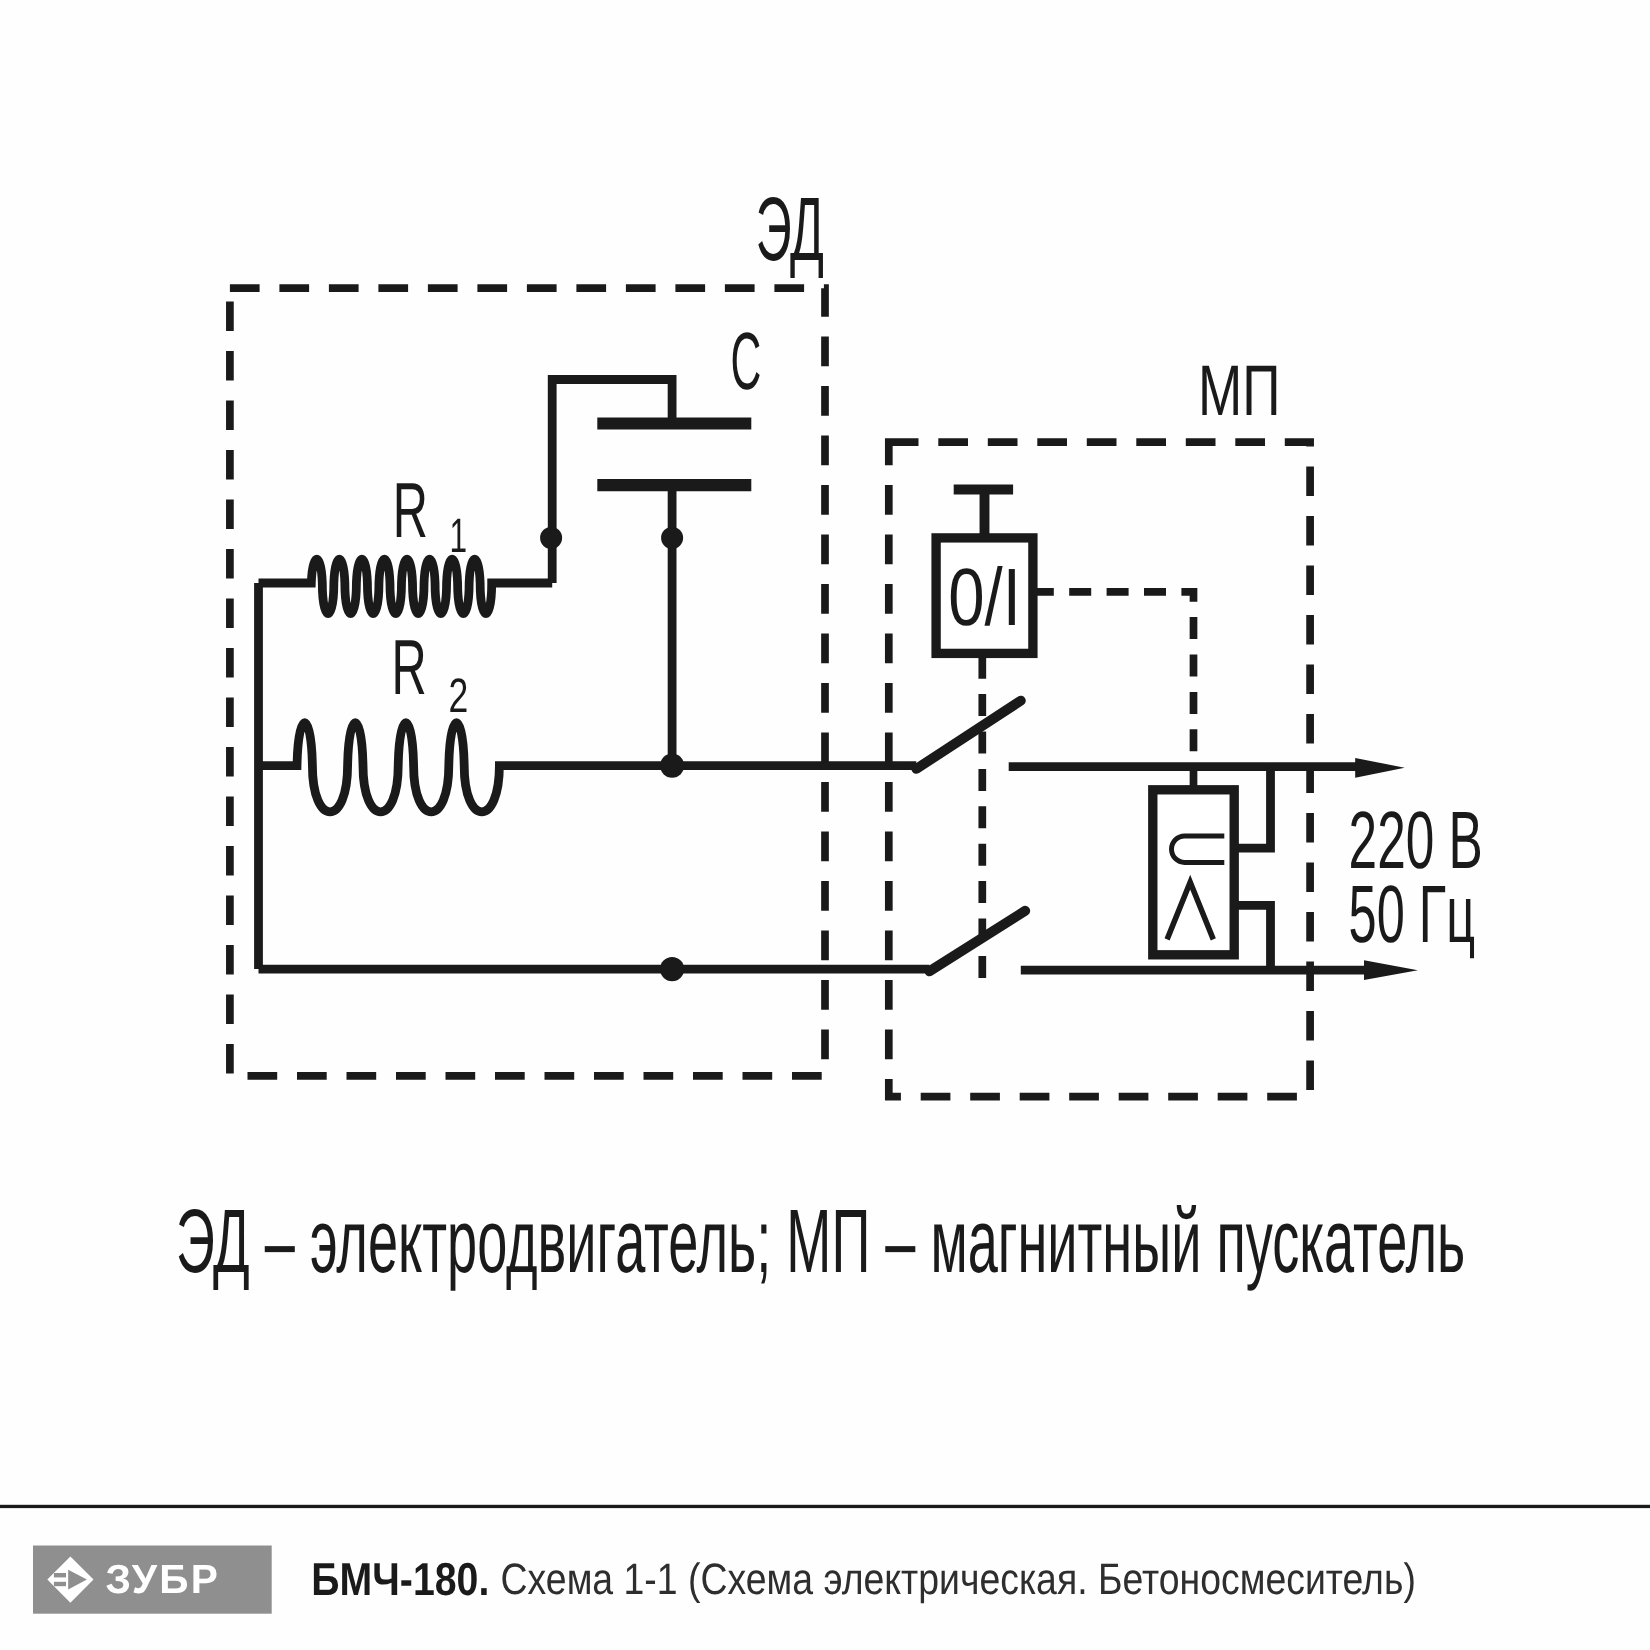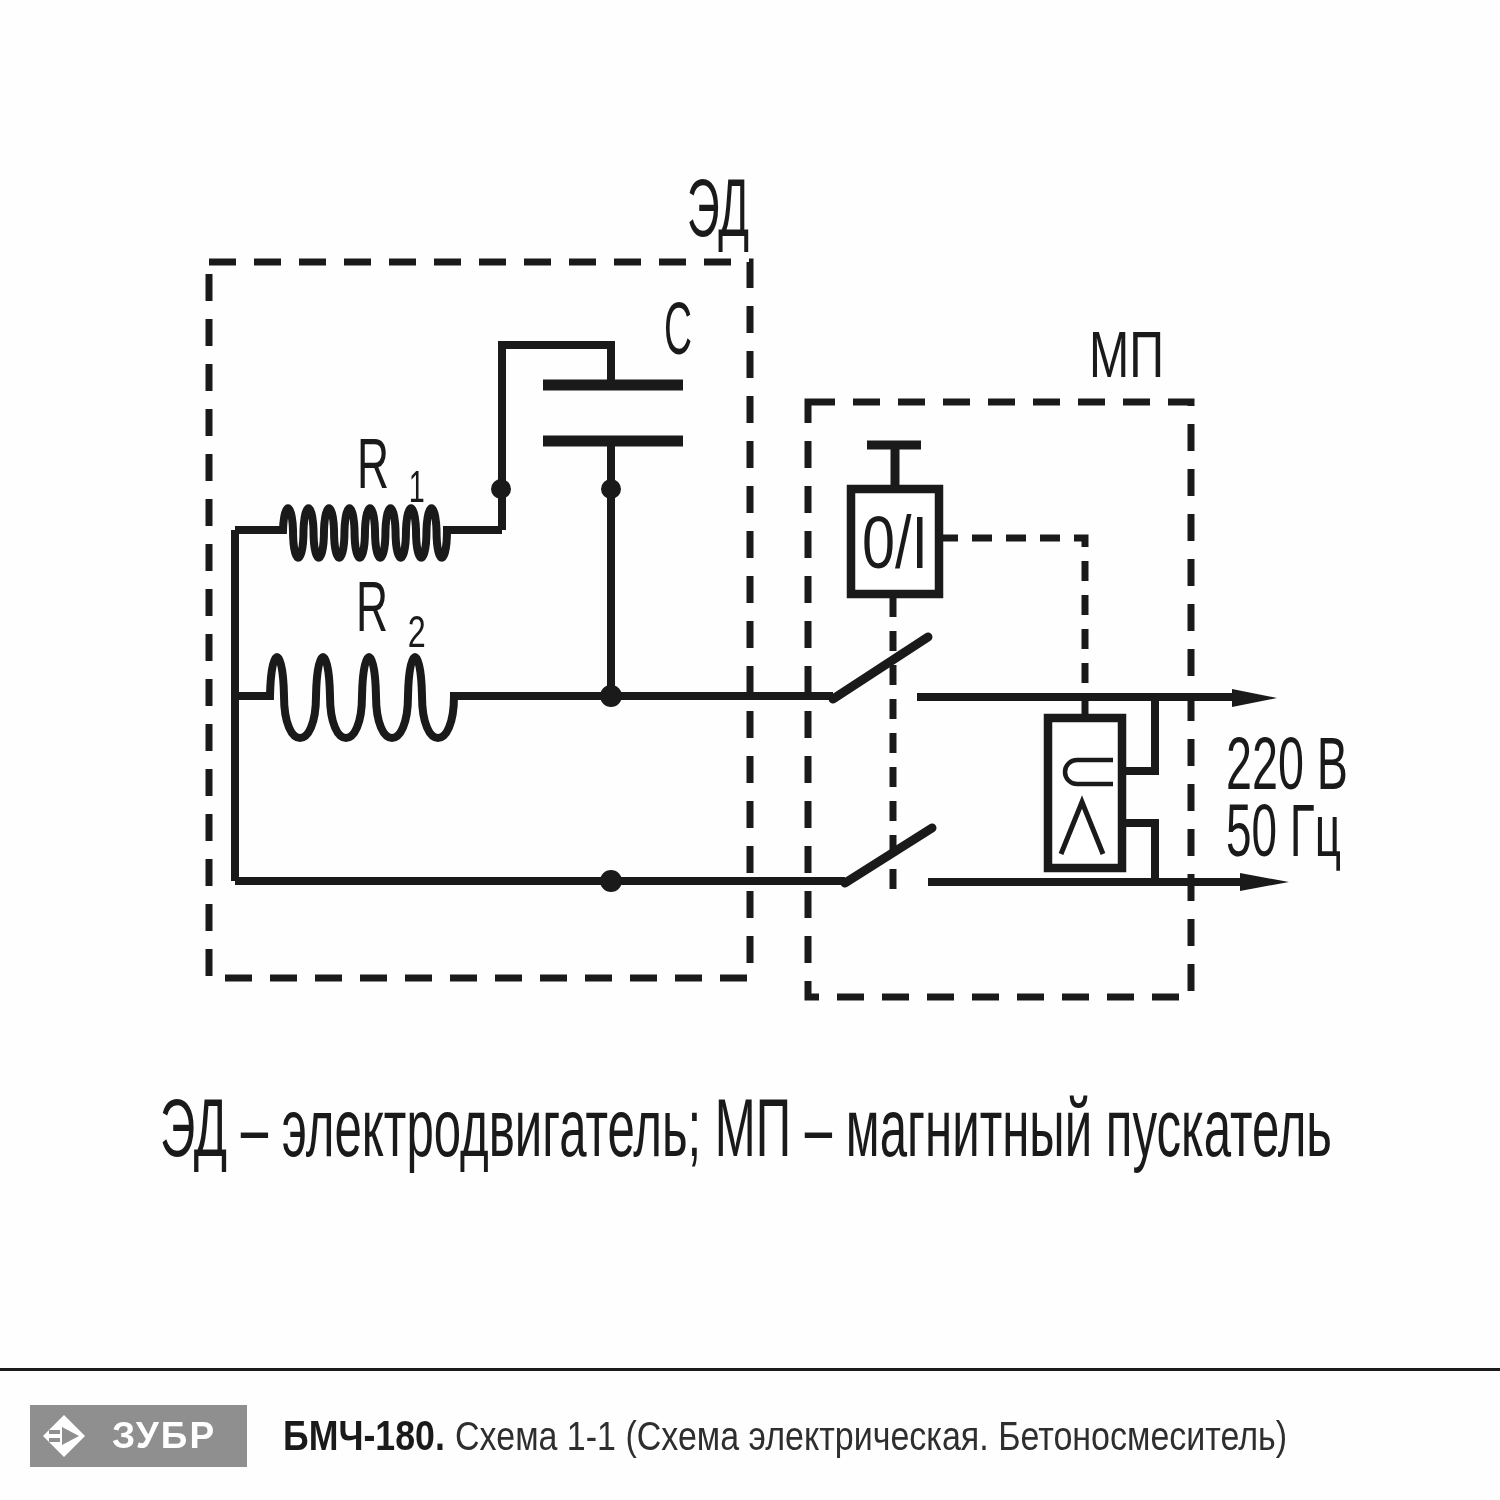--- a/index.html
+++ b/index.html
@@ -1,21 +1,21 @@
 <!DOCTYPE html>
 <html><head>
 <meta charset="utf-8">
 <style>
   html,body{margin:0;padding:0;background:#fff;}
   #page{position:relative;width:1500px;height:1500px;background:#fffefe;overflow:hidden;
         font-family:"Liberation Sans",sans-serif;}
   svg text{font-family:"Liberation Sans",sans-serif;fill:#1a1a1a;}
   #divider{position:absolute;left:0;top:1368px;width:1500px;height:3px;background:#1b1b1b;}
   #logo-box{position:absolute;left:30px;top:1405px;width:217px;height:62px;background:#8f8f8f;
-            display:flex;align-items:center;gap:26px;padding-left:12px;box-sizing:border-box;}
+            display:flex;align-items:center;gap:10px;padding-left:12px;box-sizing:border-box;}
   #brand-text{color:#fff;font-weight:700;font-size:37px;letter-spacing:2px;}
   #footer-line{position:absolute;left:283px;top:1405px;height:62px;display:flex;align-items:center;
                white-space:nowrap;transform:scaleX(0.85);transform-origin:left center;}
   #footer-line .model{font-weight:700;font-size:42px;color:#1a1a1a;}
   #footer-line .desc{font-weight:400;font-size:40px;color:#2e2e2e;margin-left:12px;}
 </style>
 </head>
 <body>
 
 <div id="page">

